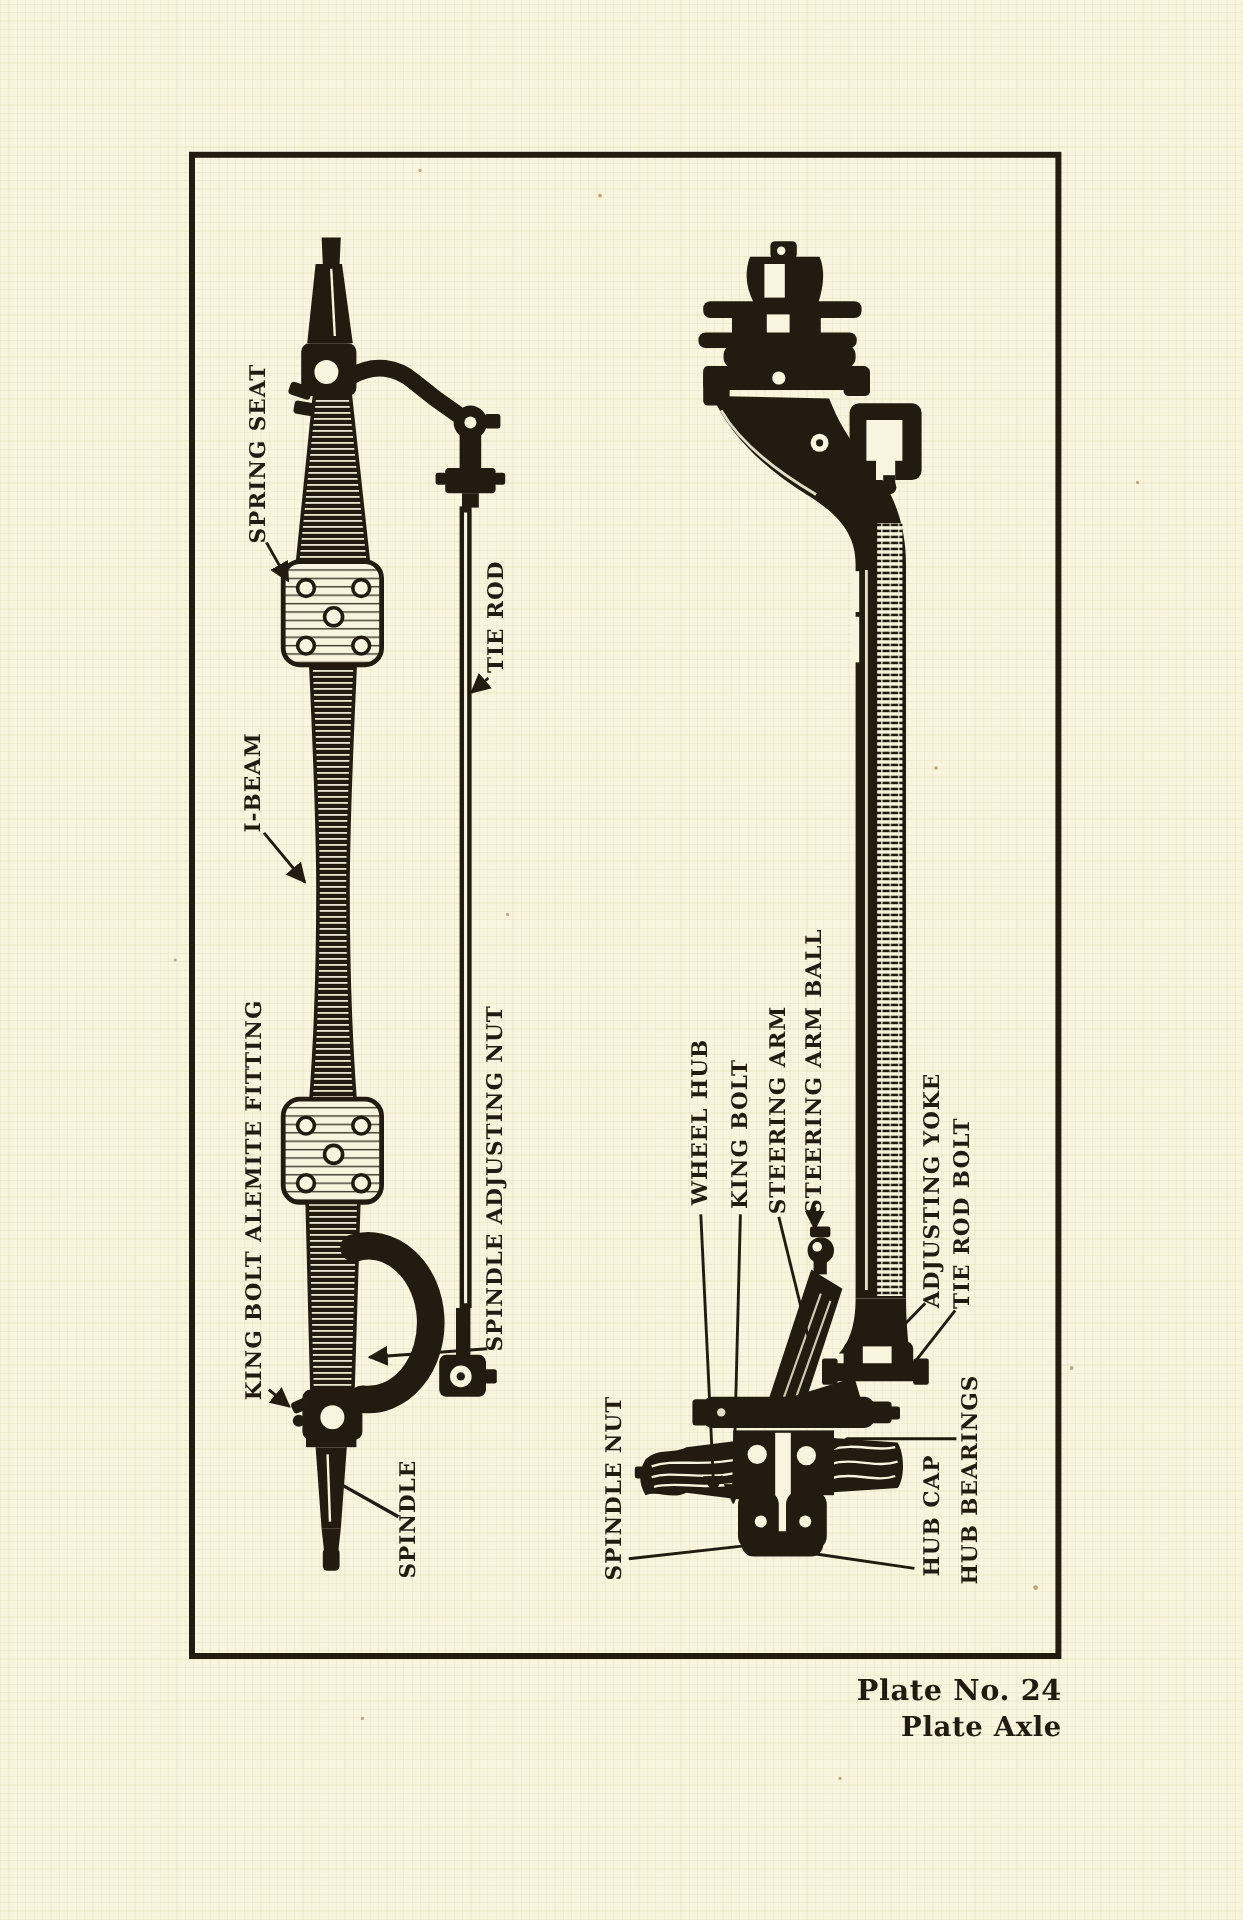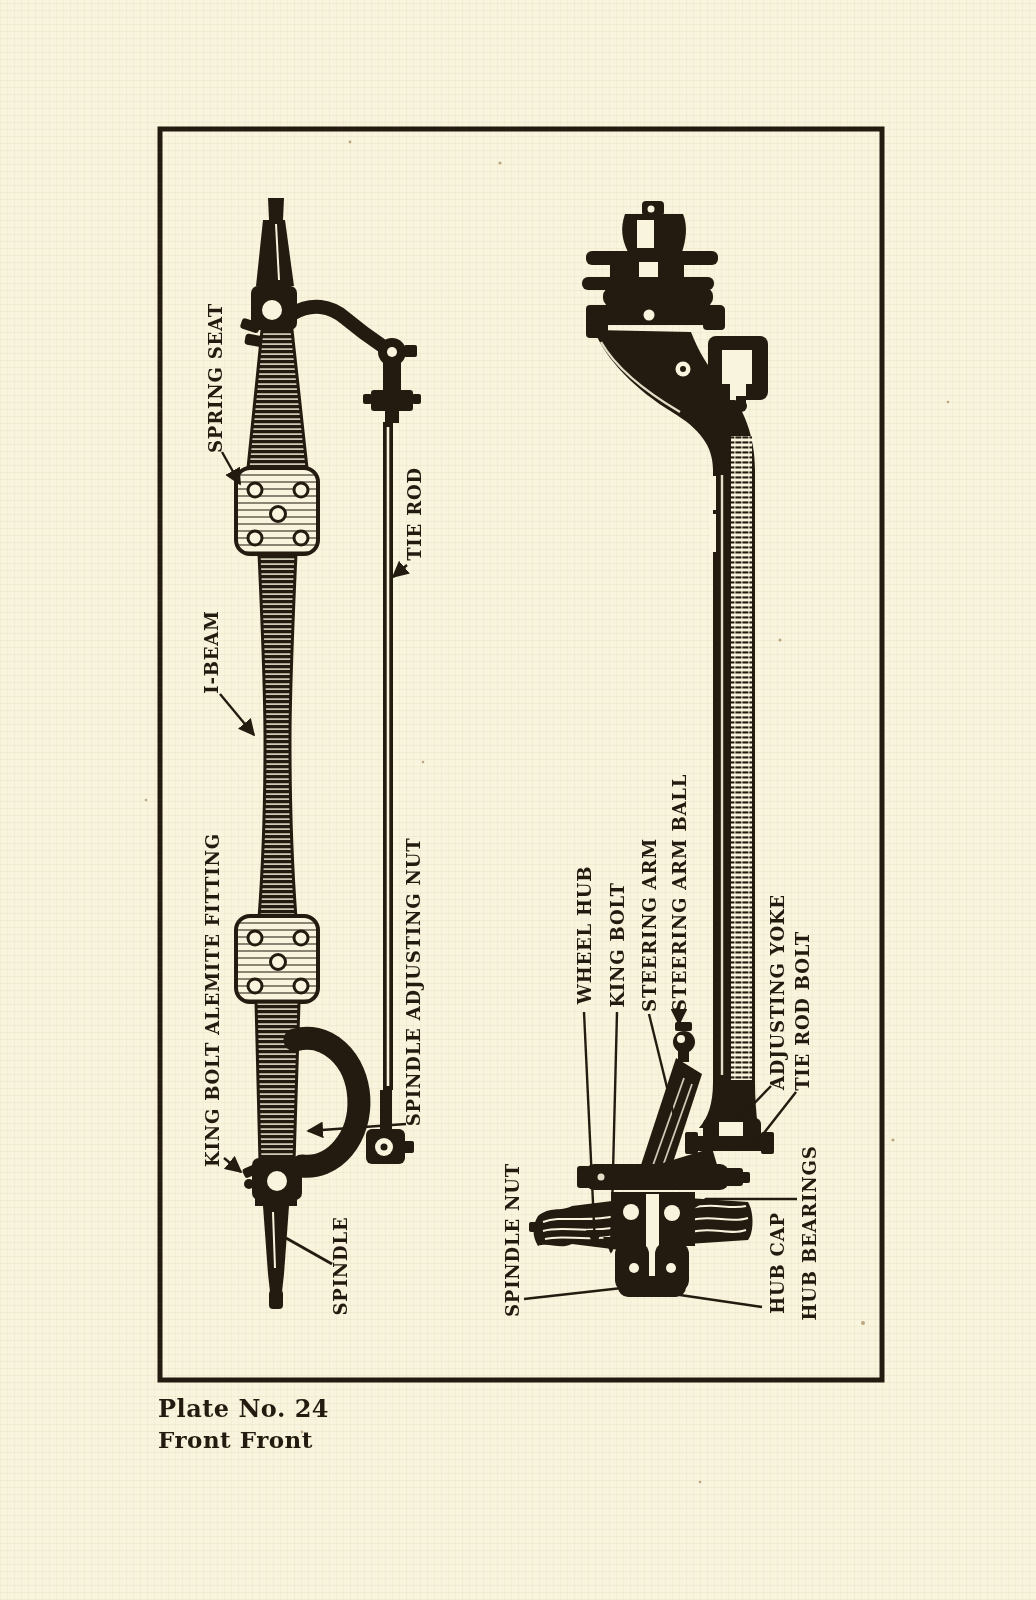--- a/index.html
+++ b/index.html
@@ -18,21 +18,21 @@
   }
   svg.art { position:absolute; left:0; top:0; }
   .rlabel {
     position:absolute; white-space:nowrap;
     transform:translate(-50%,-50%) rotate(-90deg);
     font:700 18px "DejaVu Serif", serif;
     letter-spacing:0.8px; color:var(--ink); z-index:3;
   }
   .caption {
     position:absolute; left:158px; top:1394px; width:727px;
-    text-align:left; color:var(--ink); z-index:3;
+    text-align:right; color:var(--ink); z-index:3;
   }
   .caption .l1 { font:700 24px "DejaVu Serif", serif; letter-spacing:0.5px; }
   .caption .l2 { font:700 23px "DejaVu Serif", serif; letter-spacing:0.5px; margin-top:3px; }
 </style>
 </head>
 <body>
 
 <div class="page">
 
   <svg class="art" width="1036" height="1600" viewBox="0 0 1036 1600">
@@ -254,16 +254,16 @@
   <div class="rlabel" style="left:649px; top:925px;">STEERING ARM</div>
   <div class="rlabel" style="left:679px; top:893px;">STEERING ARM BALL</div>
   <div class="rlabel" style="left:777px; top:992px;">ADJUSTING YOKE</div>
   <div class="rlabel" style="left:802px; top:1011px;">TIE ROD BOLT</div>
   <div class="rlabel" style="left:512px; top:1240px;">SPINDLE NUT</div>
   <div class="rlabel" style="left:777px; top:1263px;">HUB CAP</div>
   <div class="rlabel" style="left:809px; top:1233px;">HUB BEARINGS</div>
 
   <div class="caption">
     <div class="l1">Plate No. 24</div>
-    <div class="l2">Front Front</div>
+    <div class="l2">Plate Axle</div>
   </div>
 
 </div>
 
 </body></html>

